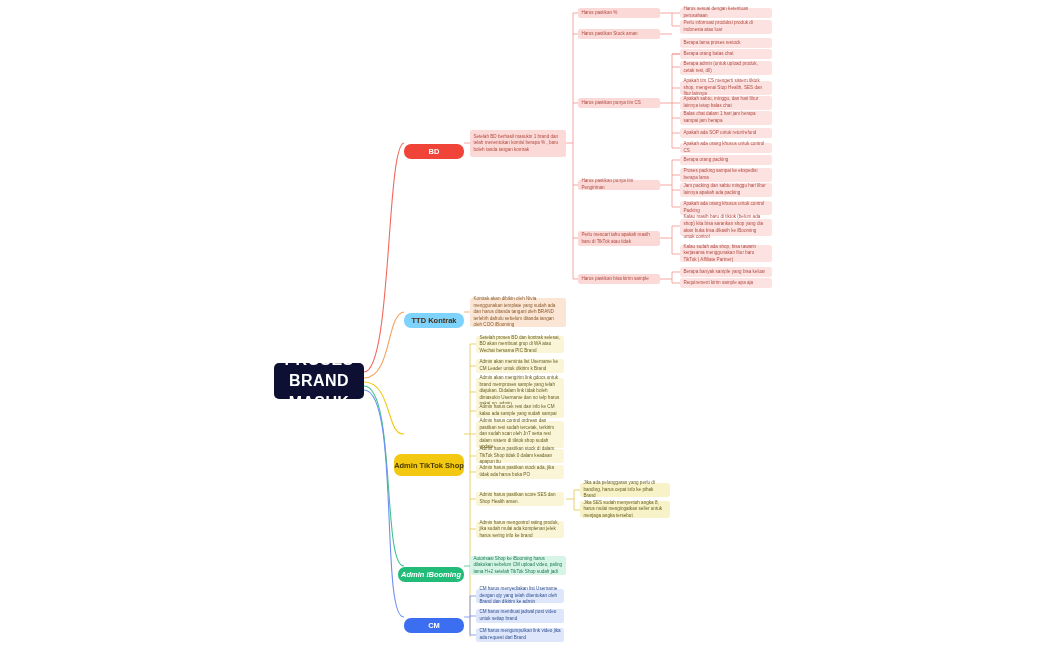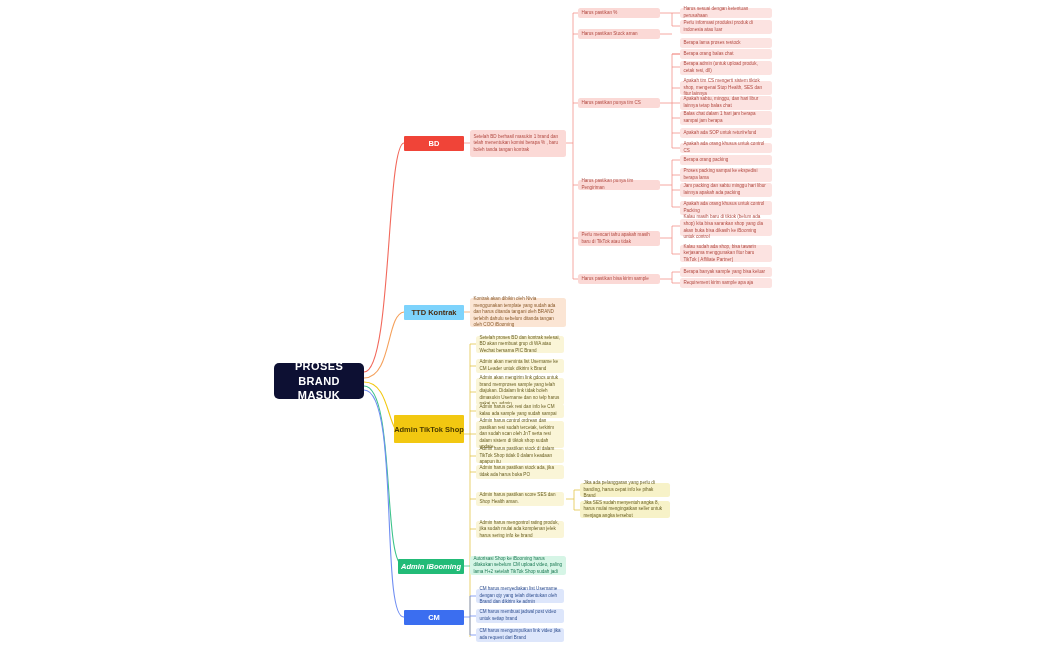--- a/index.html
+++ b/index.html
@@ -10,30 +10,31 @@
     color:#3a3a3a;
   }
   #canvas{position:absolute;left:0;top:0;width:1050px;height:650px;}
   #links{position:absolute;left:0;top:0;width:1050px;height:650px;pointer-events:none;}
 
   .node{position:absolute;box-sizing:border-box;}
 
   
   .root{
     background:#0d1033;color:#ffffff;border-radius:5px;
-    font-weight:bold;font-size:11px;letter-spacing:.4px;
+    font-weight:bold;font-size:16px;letter-spacing:.4px;
     display:flex;align-items:center;justify-content:center;text-align:center;
     line-height:1.35;padding:4px 6px;
   }
 
   
   .br{
-    border-radius:1px;display:flex;align-items:center;justify-content:center;
+    border-radius:7px;display:flex;align-items:center;justify-content:center;
     font-weight:bold;font-size:7.5px;text-align:center;padding:2px 0;
     line-height:1.2;
+    margin-top:8px;
   }
   .br-bd{background:#f04438;color:#ffffff;}
   .br-ttd{background:#7dd3fc;color:#4a2c10;}
   .br-adm{background:#f2c811;color:#4a3b00;}
   .br-ibo{background:#22bb77;color:#ffffff;font-style:italic;}
   .br-cm{background:#3b6ef0;color:#ffffff;}
 
   
   .card{
     border-radius:2.5px;font-size:4.6px;line-height:1.42;
@@ -121,21 +122,21 @@
 
   <div class="node card c-red" style="left:680px;top:219px;width:92px;height:17px;">Kalau masih baru di tiktok (belum ada shop) kita bisa sarankan shop yang dia akan buka bisa dikasih ke iBooming untuk control</div>
   <div class="node card c-red" style="left:680px;top:245px;width:92px;height:17px;">Kalau sudah ada shop, bisa tawarin kerjasama menggunakan fitur baru TikTok ( Affiliate Partner)</div>
 
   <div class="node card c-red" style="left:680px;top:267px;width:92px;height:10px;">Berapa banyak sample yang bisa keluar</div>
   <div class="node card c-red" style="left:680px;top:278px;width:92px;height:10px;">Requirement kirim sample apa aja</div>
 
   <div class="node br br-ttd" style="left:404px;top:305px;width:60px;height:15px;">TTD Kontrak</div>
   <div class="node card c-orange" style="left:470px;top:298px;width:96px;height:29px;">Kontrak akan dibikin oleh Nivia menggunakan template yang sudah ada dan harus ditanda tangani oleh BRAND terlebih dahulu sebelum ditanda tangan oleh COO iBooming</div>
 
-  <div class="node br br-adm" style="left:394px;top:415px;width:70px;height:28px;">Admin TikTok Shop</div>
+  <div class="node br br-adm" style="left:394px;top:446px;width:70px;height:22px;">Admin TikTok Shop</div>
 
   <div class="node card c-yellow" style="left:476px;top:336px;width:88px;height:17px;">Setelah proses BD dan kontrak  selesai, BD akan membuat grup di WA atau Wechat bersama PIC Brand</div>
   <div class="node card c-yellow" style="left:476px;top:359px;width:88px;height:14px;">Admin akan meminta list Username ke CM Leader untuk dikirim k Brand</div>
   <div class="node card c-yellow" style="left:476px;top:378px;width:88px;height:27px;">Admin akan mengirim link gdocs untuk brand memproses sample yang telah diajukan. Didalam link tidak boleh dimasukin Username dan no telp harus pakai no. admin</div>
   <div class="node card c-yellow" style="left:476px;top:404px;width:88px;height:14px;">Admin harus cek resi dan info ke CM kalau ada sample yang sudah sampai</div>
   <div class="node card c-yellow" style="left:476px;top:421px;width:88px;height:27px;">Admin harus control ordrean dan pastikan resi sudah tercetak, terkirim dan sudah scan oleh JnT serta resi dalam sistem di tiktok shop sudah update</div>
   <div class="node card c-yellow" style="left:476px;top:449px;width:88px;height:14px;">Admin harus pastikan stock di dalam TikTok Shop tidak 0 dalam keadaan apapun itu</div>
   <div class="node card c-yellow" style="left:476px;top:465px;width:88px;height:14px;">Admin harus pastikan stock ada, jika tidak ada harus buka PO</div>
   <div class="node card c-yellow" style="left:476px;top:492px;width:88px;height:14px;">Admin harus pastikan score SES dan Shop Health aman.</div>
   <div class="node card c-yellow" style="left:476px;top:521px;width:88px;height:17px;">Admin harus mengontrol rating produk, jika sudah mulai ada komplenan jelek harus sering info ke brand</div>

